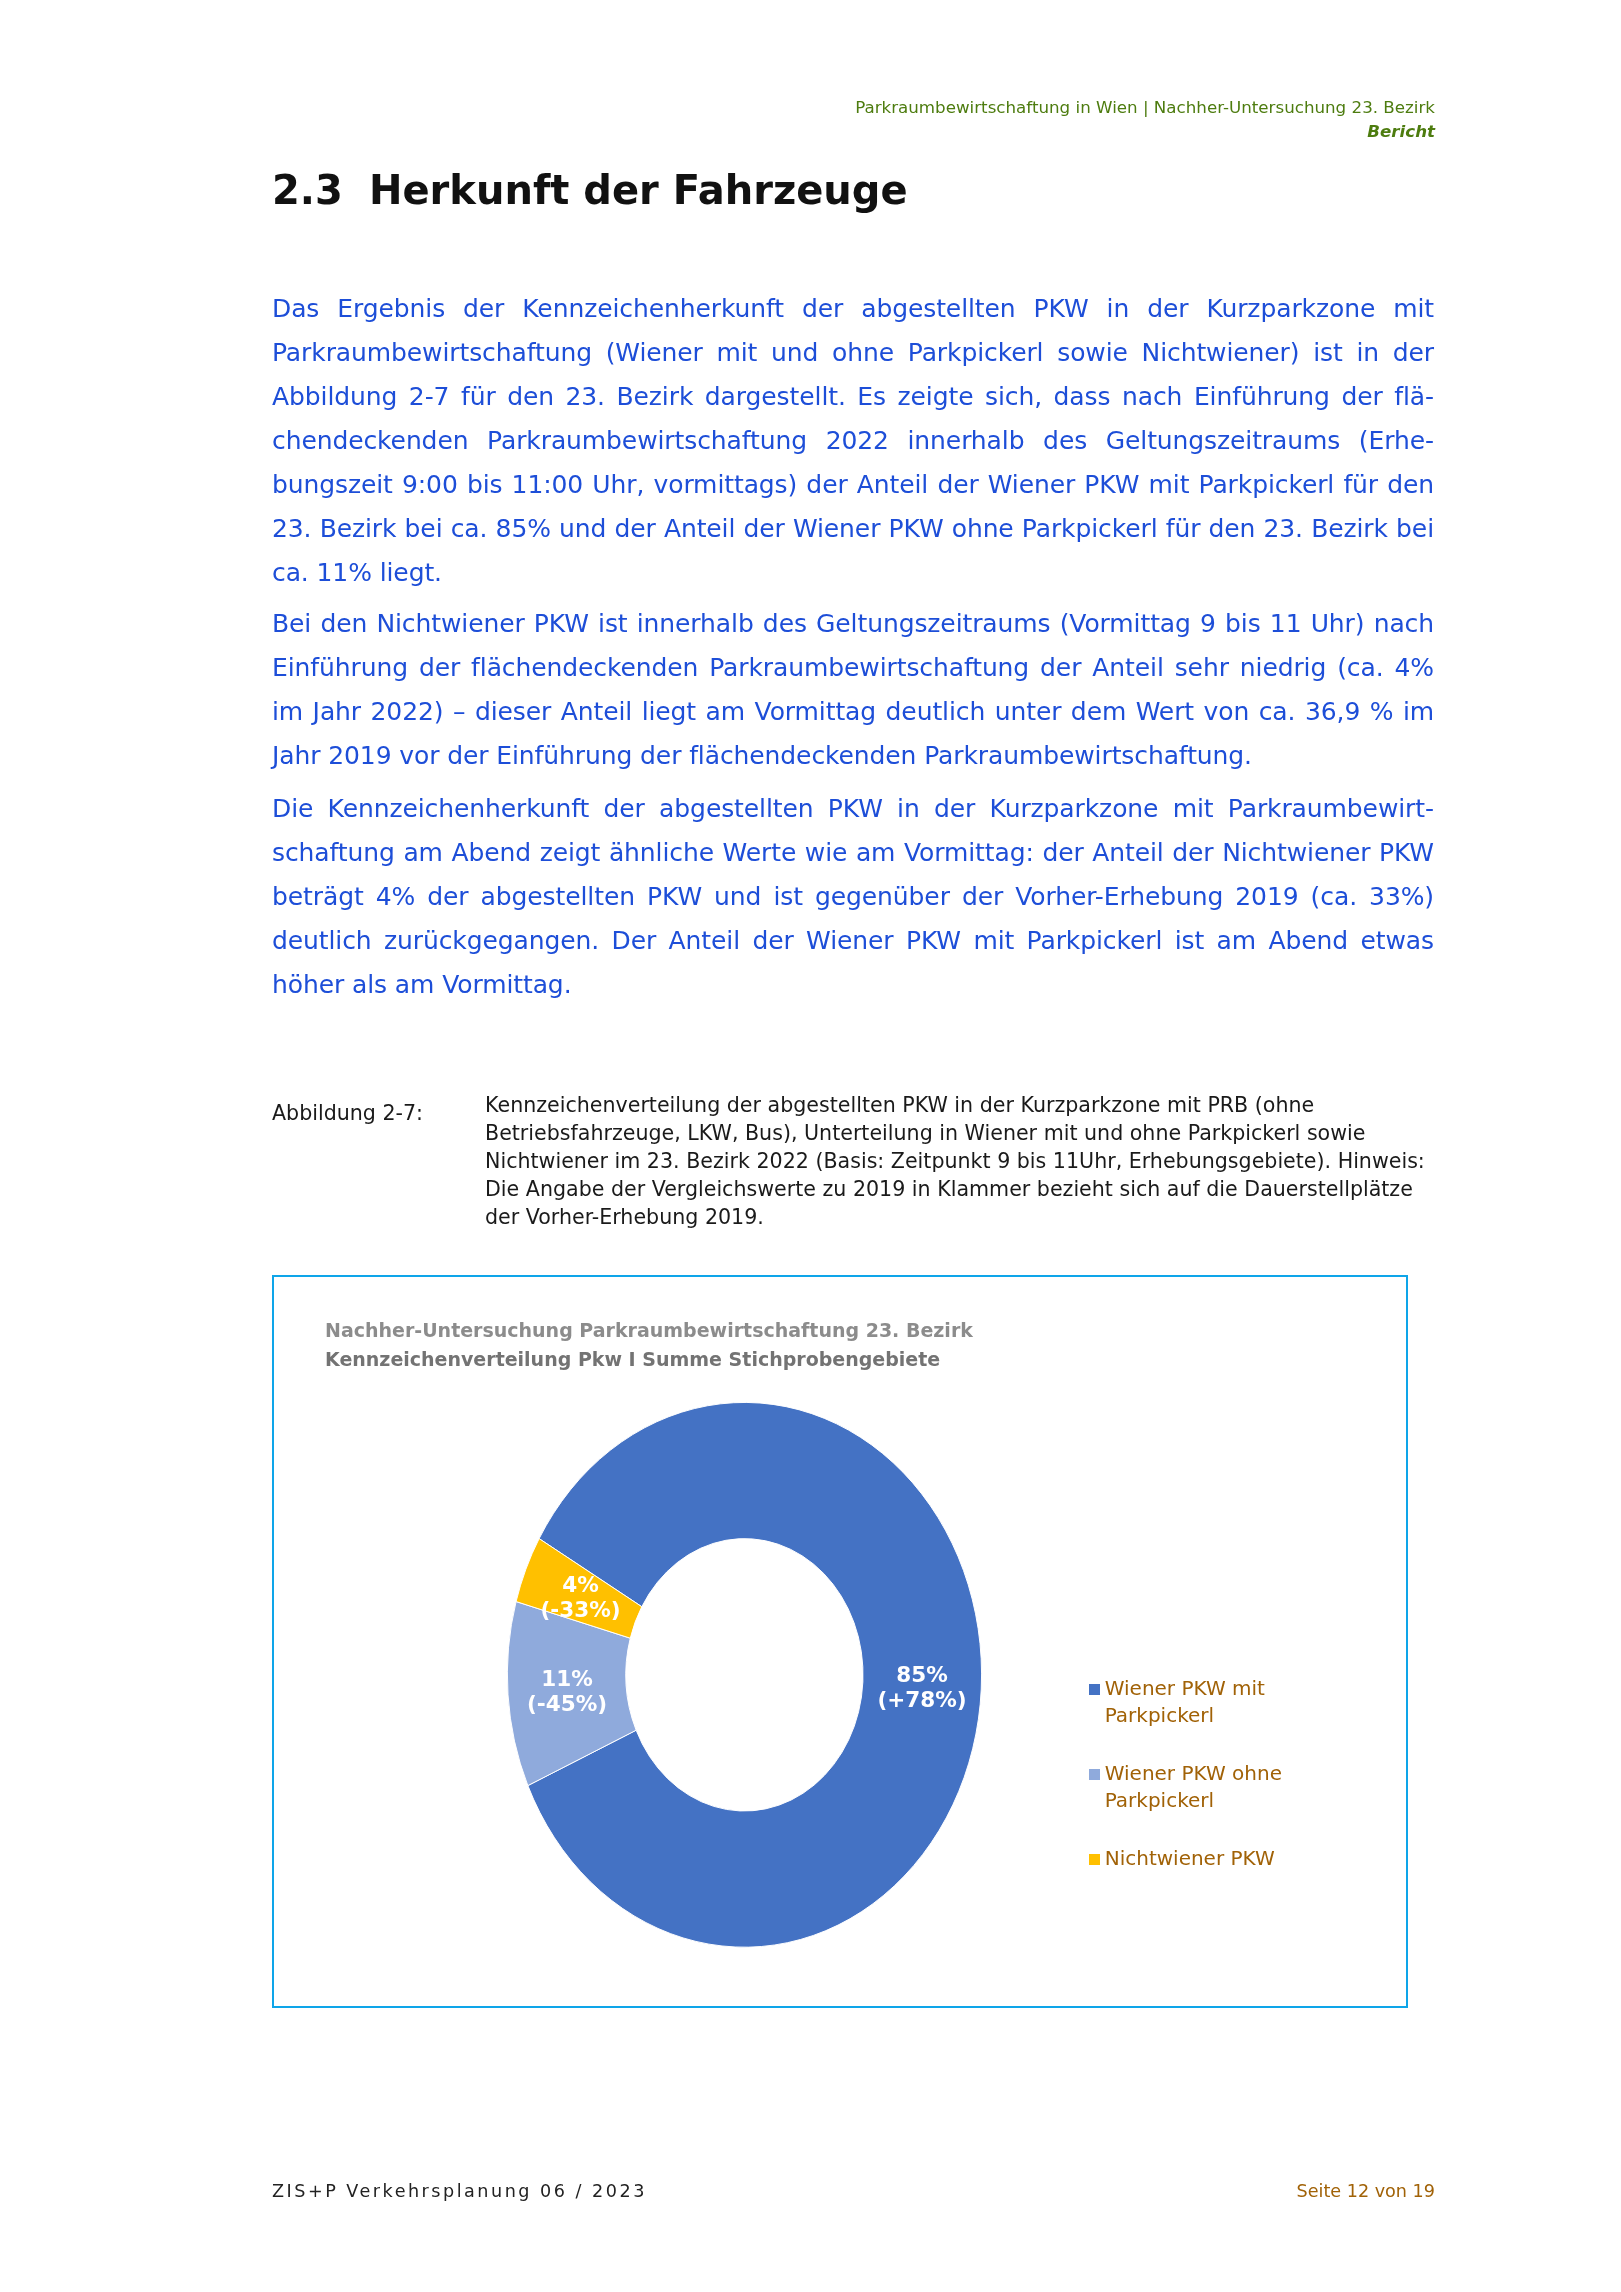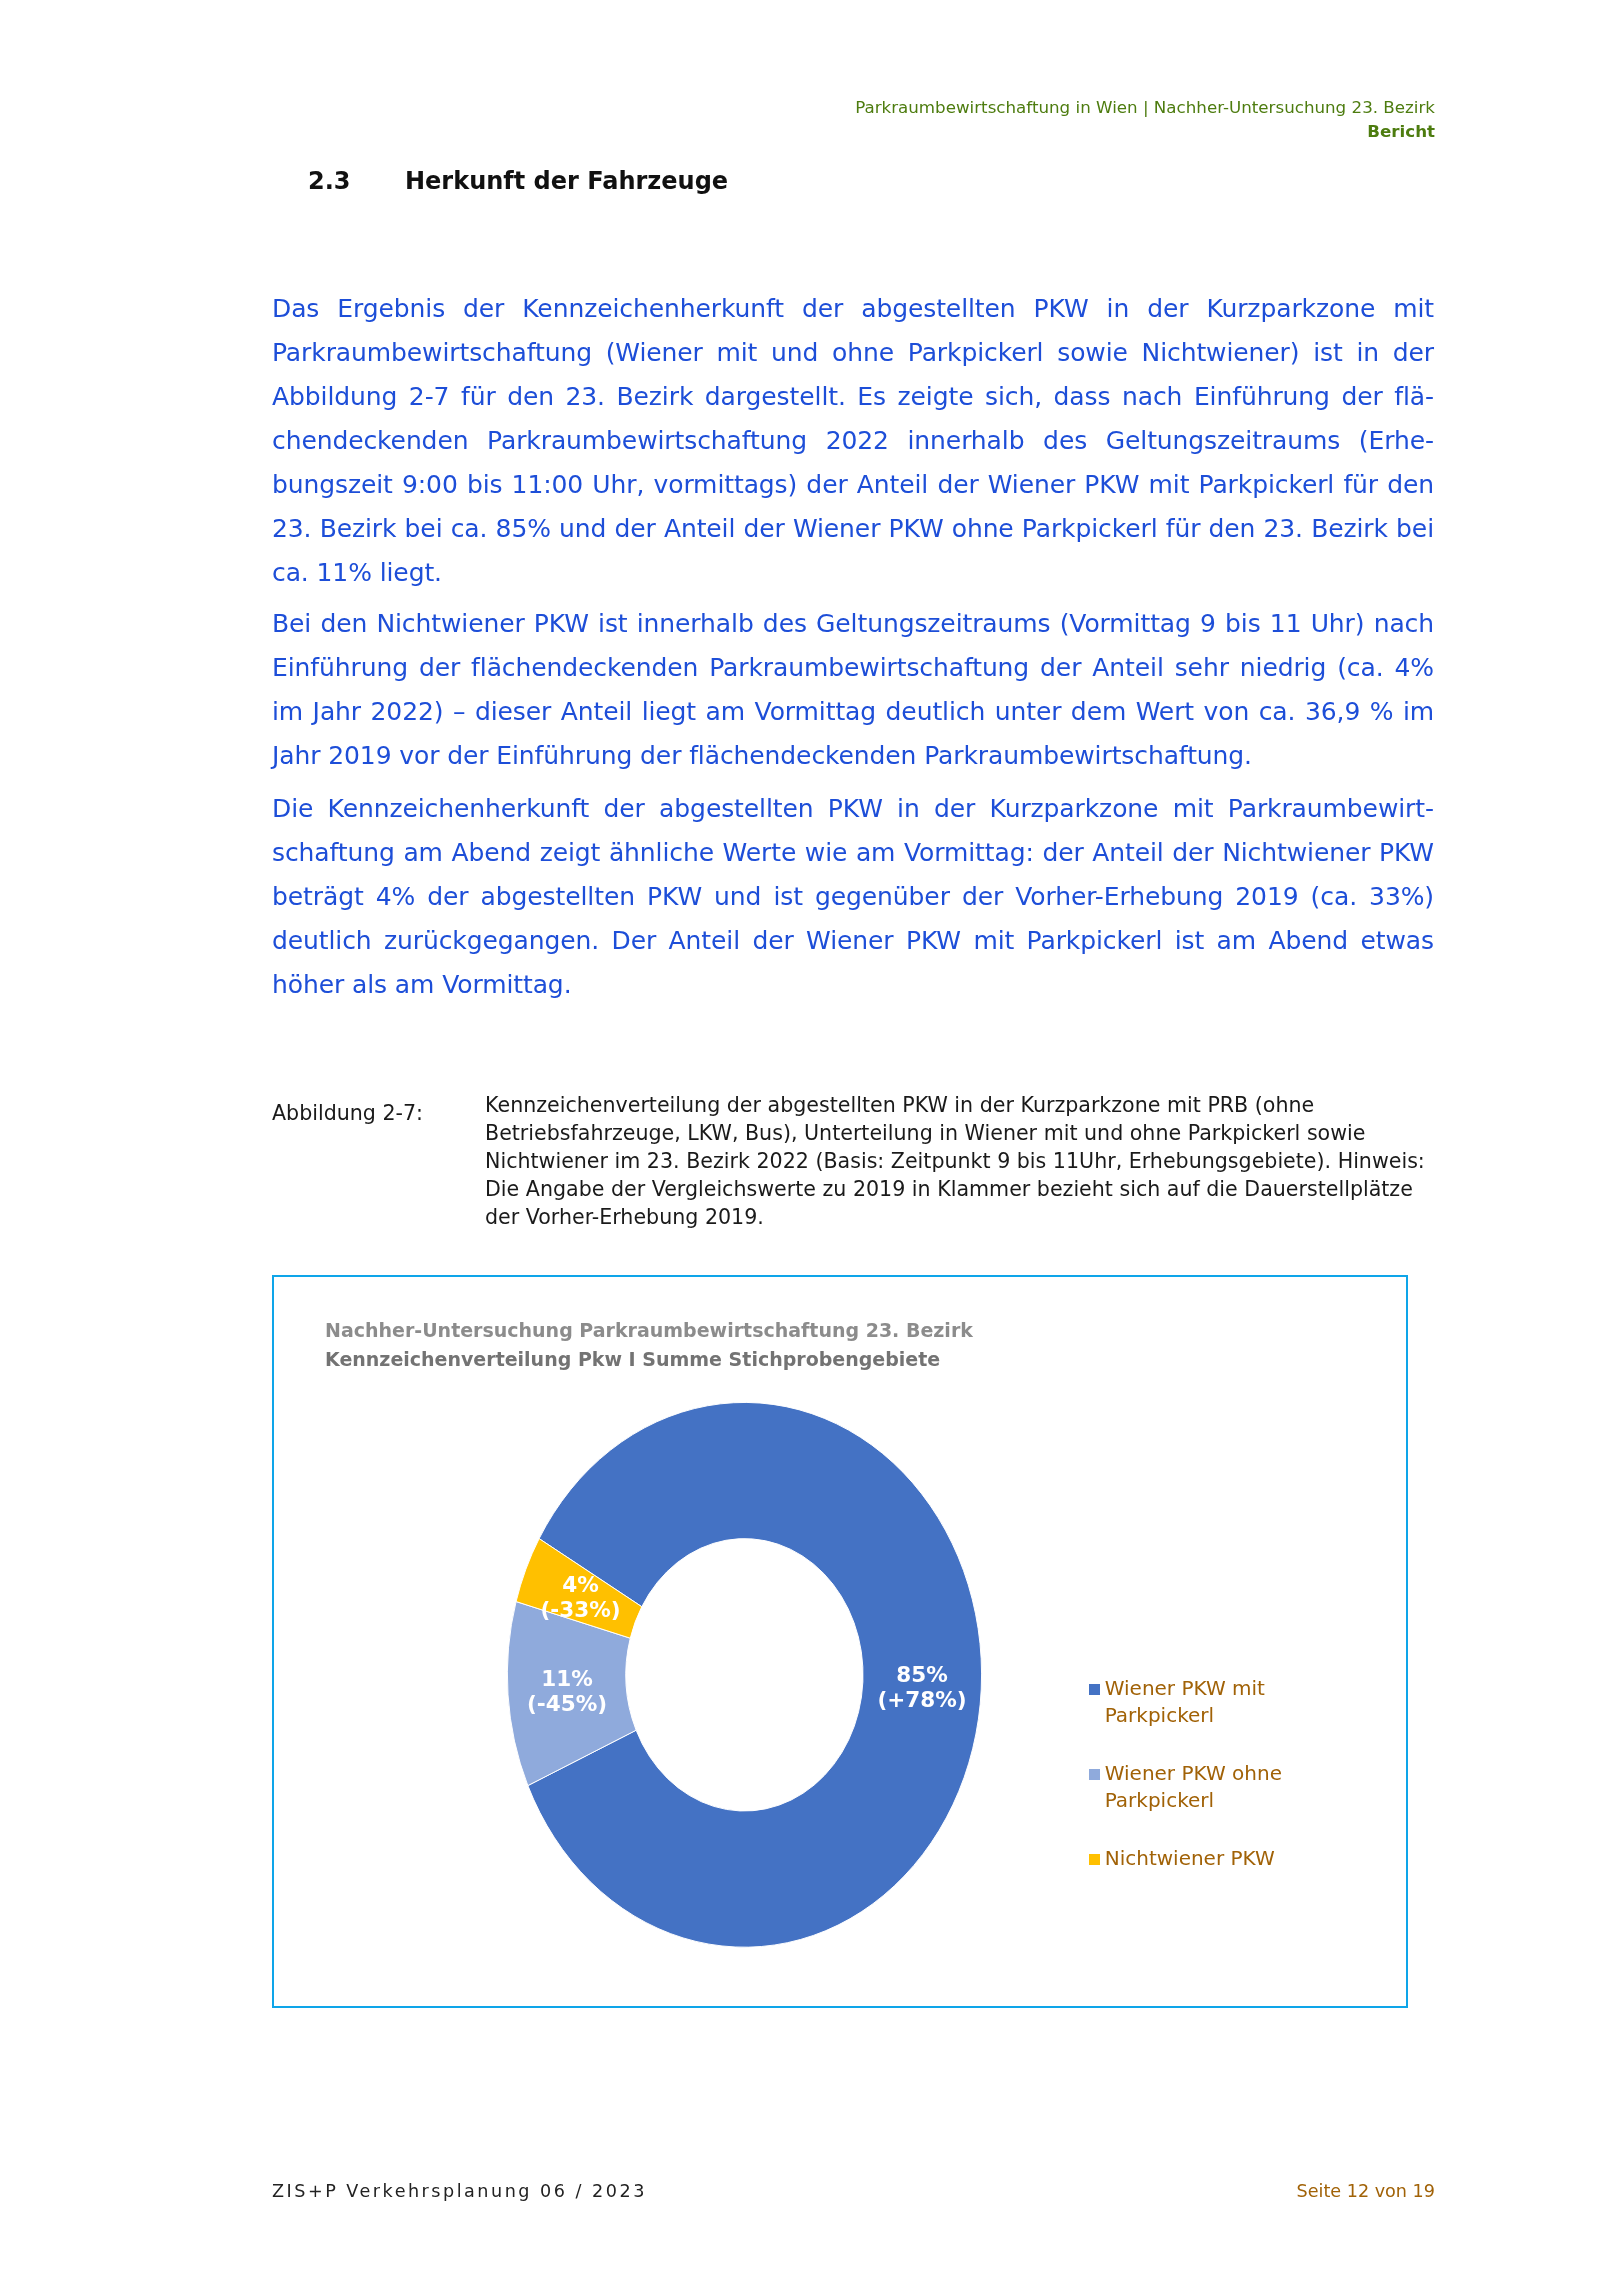--- a/index.html
+++ b/index.html
@@ -1,19 +1,19 @@
 <!DOCTYPE html>
 <html><head>
 <meta charset="utf-8">
 <style>
   html, body { margin: 0; padding: 0; background: #ffffff; }
   body { width: 1621px; height: 2293px; position: relative; font-family: "DejaVu Sans", sans-serif; color: #1a1a1a; overflow: hidden; }
   .hdr { position: absolute; right: 186px; top: 96px; text-align: right; font-size: 16.7px; line-height: 23.5px; color: #4d7c0f; }
-  .hdr .b { font-weight: bold; }
-  .h2 { position: absolute; left: 272px; top: 167px; font-size: 24px; font-weight: bold; color: #111; margin-left: 36px; }
+  .hdr .b { font-weight: bold; font-style: italic; }
+  .h2 { position: absolute; left: 272px; top: 167px; font-size: 40px; font-weight: bold; color: #111; }
   .h2 .num { display: inline-block; width: 97px; }
   .body { position: absolute; left: 272px; width: 1162px; font-size: 25px; line-height: 44px; text-align: justify; color: #1d4ed8; letter-spacing: -0.1px; }
   .p1 { top: 287px; }
   .p2 { top: 602px; }
   .p3 { top: 787px; }
   .cap { position: absolute; left: 272px; top: 1091px; width: 1166px; font-size: 20.6px; line-height: 28px; color: #1a1a1a; display: flex; }
   .cap .lab { width: 213px; flex: none; margin-top: 8px; }
   .cap .txt { flex: 1; }
   .frame { position: absolute; left: 272px; top: 1275px; width: 1132px; height: 729px; border: 2px solid #0ea5e9; box-sizing: content-box; }
   .ct1 { position: absolute; left: 51px; top: 42px; font-size: 19px; font-weight: bold; color: #8c8c8c; }

